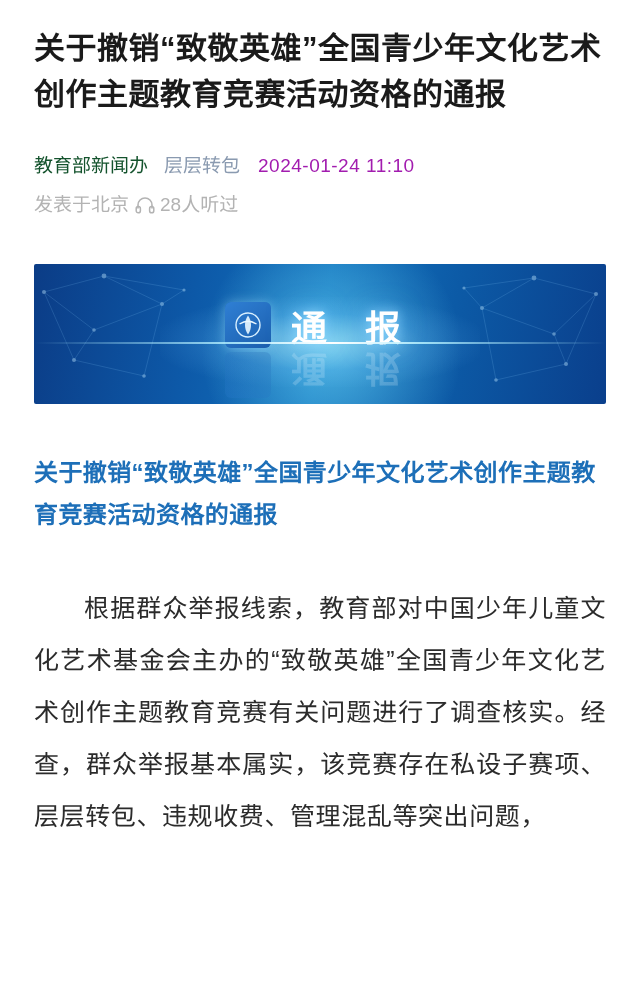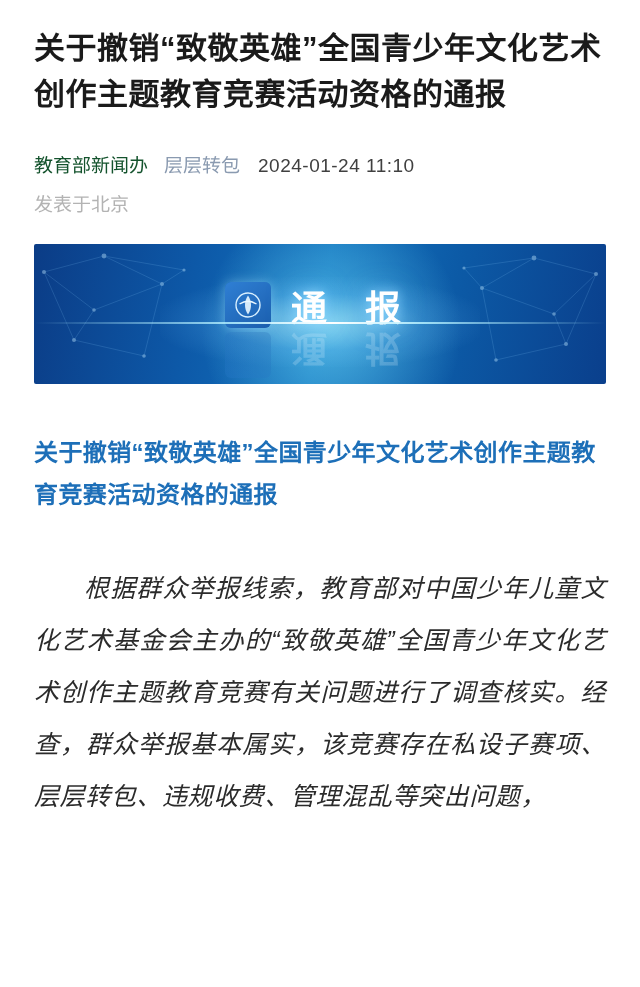--- a/index.html
+++ b/index.html
@@ -46,21 +46,21 @@
   }
   .meta .source {
     color: #14532d;
     margin-right: 16px;
   }
   .meta .account {
     color: #8a9ab0;
     margin-right: 18px;
   }
   .meta .datetime {
-    color: #404040;
+    color: #a21caf;
     letter-spacing: 0.5px;
   }
   .meta-second {
     margin-top: 8px;
     font-size: 19px;
     line-height: 30px;
     color: #b3b3b3;
     display: flex;
     align-items: center;
   }
@@ -76,21 +76,21 @@
     display: inline-block;
     width: 20px;
     height: 18px;
     margin-right: 5px;
     position: relative;
   }
   .headphone svg { display:block; }
 
   
   .banner {
-    margin-top: 24px;
+    margin-top: 44px;
     width: 572px;
     height: 140px;
     border-radius: 2px;
     position: relative;
     overflow: hidden;
     background:
       radial-gradient(circle at 52% 62%, rgba(120,230,255,0.55) 0%, rgba(30,120,200,0.0) 42%),
       linear-gradient(100deg, #0b3c86 0%, #0d59a8 28%, #1272bd 50%, #0c5aa6 72%, #0a3f8c 100%);
   }
   .banner .glow-line {
@@ -180,38 +180,47 @@
     letter-spacing: 0.4px;
   }
   .body-para {
     margin-top: 46px;
     font-size: 25px;
     line-height: 52px;
     color: #2b2b2b;
     text-align: justify;
     text-indent: 2em;
     letter-spacing: 0.6px;
-    font-style: italic;
   }
 </style>
 </head>
 <body>
 
 <div class="page">
 
   <h1 class="article-title">关于撤销“致敬英雄”全国青少年文化艺术创作主题教育竞赛活动资格的通报</h1>
 
   <div class="meta">
     <span class="source">教育部新闻办</span>
     <span class="account">层层转包</span>
     <span class="datetime">2024-01-24 11:10</span>
   </div>
 
   <div class="meta-second">
     <span class="ip">发表于北京</span>
+    <span class="listen">
+      <span class="headphone">
+        <svg width="20" height="18" viewBox="0 0 20 18" fill="none" xmlns="http://www.w3.org/2000/svg">
+          <path d="M3 12V9a7 7 0 0 1 14 0v3" stroke="#b3b3b3" stroke-width="1.6" stroke-linecap="round" fill="none"></path>
+          <rect x="1.2" y="10.6" width="4.2" height="6.2" rx="2.1" stroke="#b3b3b3" stroke-width="1.5" fill="none"></rect>
+          <rect x="14.6" y="10.6" width="4.2" height="6.2" rx="2.1" stroke="#b3b3b3" stroke-width="1.5" fill="none"></rect>
+        </svg>
+      </span>
+      <span>28人听过</span>
+    </span>
   </div>
 
   <div class="banner">
     <svg class="net" viewBox="0 0 572 140" preserveAspectRatio="none">
       <g stroke="#8fd2ff" stroke-width="0.6" fill="none" opacity="0.55">
         <path d="M10 28 L70 12 L128 40 L60 66 Z"></path>
         <path d="M70 12 L150 26 L128 40"></path>
         <path d="M10 28 L40 96 L60 66"></path>
         <path d="M40 96 L110 112 L128 40"></path>
         <path d="M562 30 L500 14 L448 44 L520 70 Z"></path>

